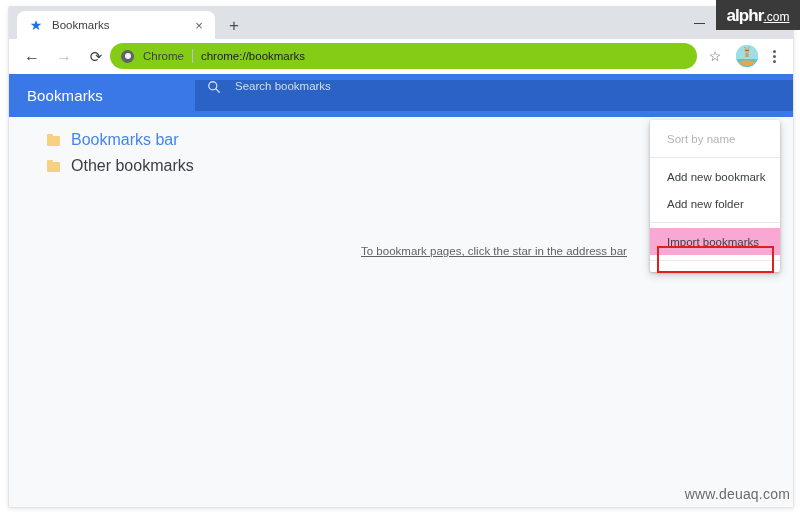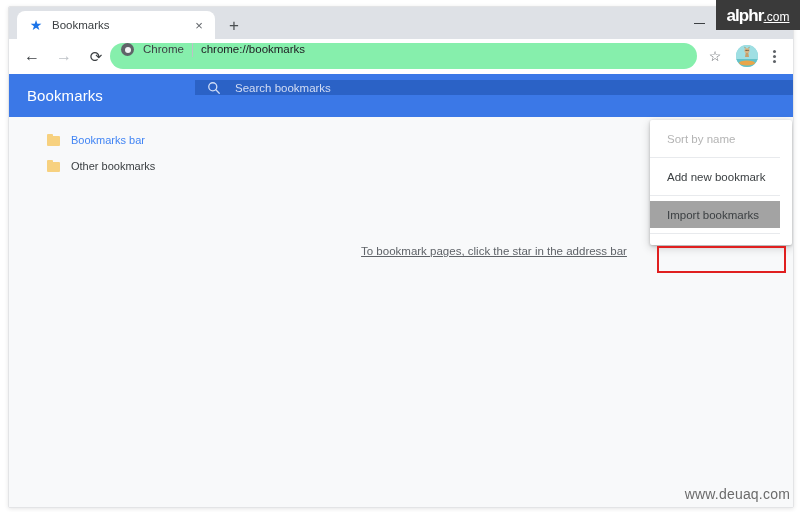--- a/index.html
+++ b/index.html
@@ -107,24 +107,24 @@
     line-height: 1;
   }
   #nav-back { margin-left: 9px; color: #3c4043; font-size: 16px; }
   #nav-forward { color: #bdc1c6; font-size: 16px; }
   #nav-reload { color: #3c4043; font-size: 15px; }
 
   #omnibox {
     position: absolute;
     left: 101px; top: 4px;
     right: 96px; height: 26px;
-    background: #86efac;
+    background: #84cc16;
     border-radius: 13px;
     display: flex;
-    align-items: flex-start;
+    align-items: center;
   }
   #omnibox-icon {
     margin-left: 11px;
     width: 13px; height: 13px;
     border-radius: 50%;
     background: #5f6368;
     position: relative;
     flex: 0 0 auto;
   }
   #omnibox-icon::after {
@@ -197,24 +197,24 @@
   }
   #bookmarks-title {
     margin-left: 18px;
     font-size: 15px;
     color: #ffffff;
     letter-spacing: 0.1px;
   }
   #search-field {
     position: absolute;
     left: 186px; top: 6px;
-    right: 0; height: 15px;
+    right: 0; height: 31px;
     background: #2b62c6;
     display: flex;
-    align-items: center;
+    align-items: flex-start;
   }
   #search-icon {
     margin-left: 12px;
     width: 14px; height: 14px;
     flex: 0 0 auto;
   }
   #search-placeholder {
     margin-left: 14px;
     font-size: 11.5px;
     color: #d3ddf4;
@@ -252,21 +252,21 @@
   }
   .folder-icon .tab {
     position: absolute;
     left: 0; top: 0;
     width: 6px; height: 3px;
     background: #f7d17f;
     border-radius: 1px 1px 0 0;
   }
   .folder-label {
     margin-left: 11px;
-    font-size: 11px;
+    font-size: 16px;
     white-space: nowrap;
   }
   .folder-row.selected .folder-label { color: #4285f4; }
   .folder-row .folder-label { color: #3c4043; }
 
   #empty-state {
     position: absolute;
     left: 186px; right: 0;
     top: 0; bottom: 0;
     display: flex;
@@ -283,39 +283,39 @@
   }
 
   
   #bookmarks-menu {
     position: absolute;
     left: 641px; top: 3px;
     width: 130px;
     background: #ffffff;
     border-radius: 2px;
     box-shadow: 0 1px 3px rgba(0,0,0,0.22), 0 3px 10px rgba(0,0,0,0.18);
-    padding: 5px 12px 6px 0;
+    padding: 5px 0 6px 0;
     z-index: 30;
   }
   .menu-item {
     height: 27px;
     display: flex;
     align-items: center;
     padding-left: 17px;
     font-size: 11.5px;
     color: #3c4043;
     white-space: nowrap;
     cursor: pointer;
   }
   .menu-item.disabled {
     color: #b4b4b4;
     cursor: default;
   }
   .menu-item.highlighted {
-    background: #a3a3a3;
+    background: #f9a8d4;
     color: #3c4043;
   }
   .menu-separator {
     height: 1px;
     background: #e8eaed;
     margin: 5px 0;
   }
   #menu-highlight-box {
     position: absolute;
     left: 7px; right: 6px;
@@ -455,20 +455,21 @@
         <span id="empty-state-text">To bookmark pages, click the star in the address bar</span>
       </div>
 
       <div id="bookmarks-menu">
 
         <div class="menu-item disabled">Sort by name</div>
 
         <div class="menu-separator"></div>
 
         <div class="menu-item">Add new bookmark</div>
+        <div class="menu-item">Add new folder</div>
 
         <div class="menu-separator"></div>
 
         <div class="menu-item highlighted">Import bookmarks</div>
 
         <div class="menu-separator"></div>
 
 
         <div id="menu-highlight-box"></div>
       </div>

